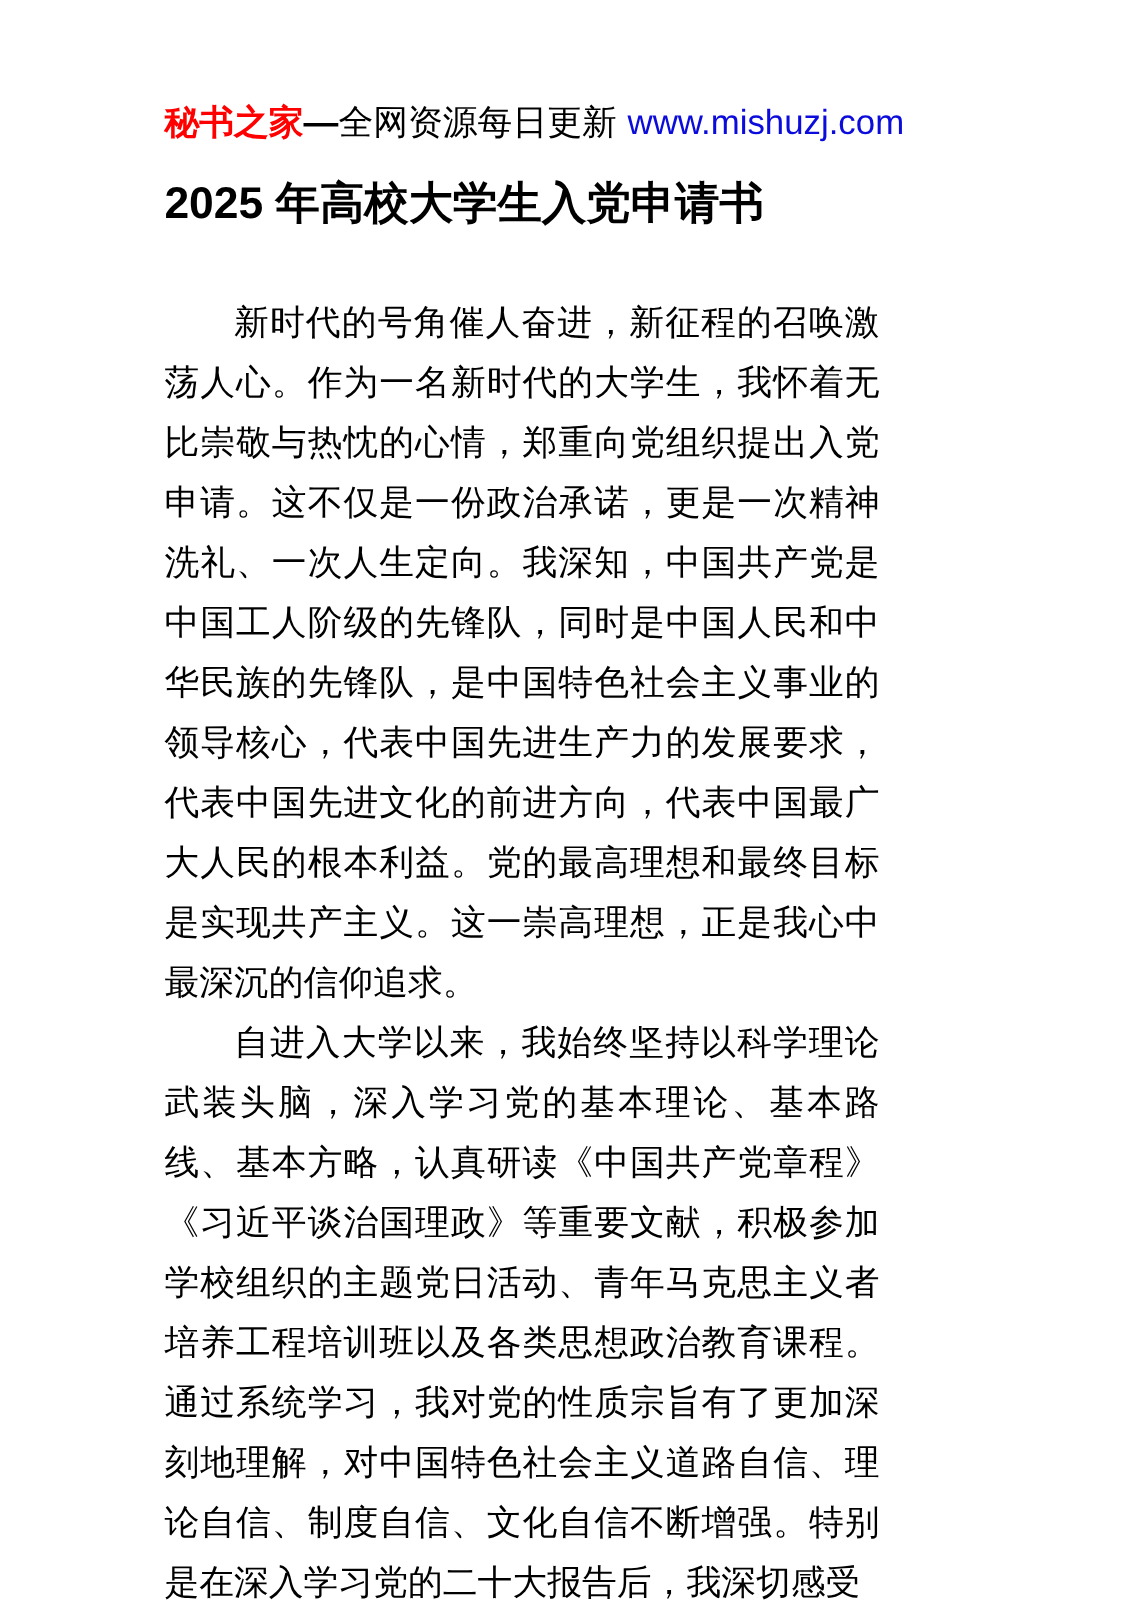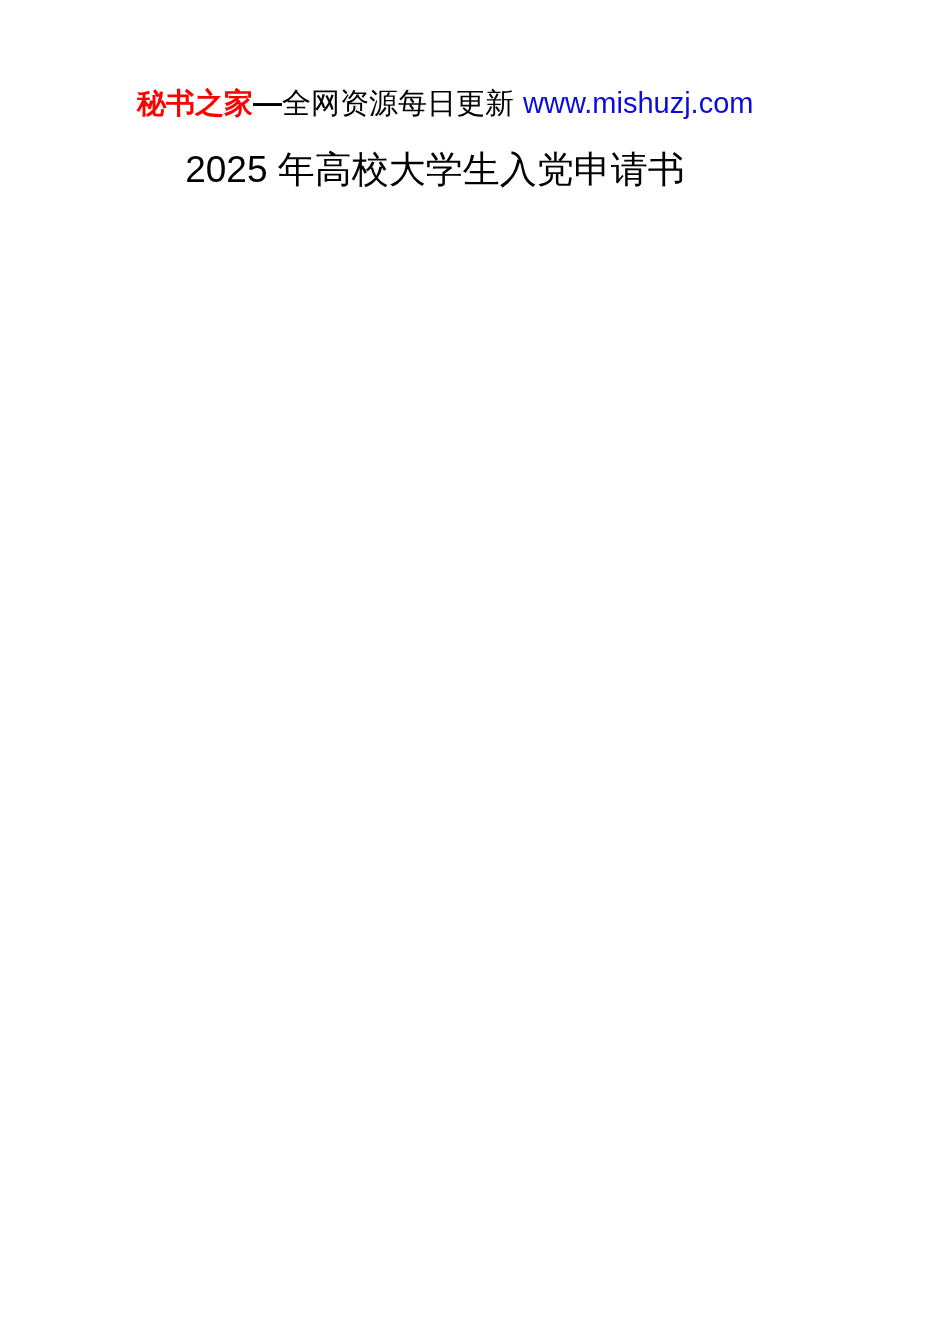--- a/index.html
+++ b/index.html
@@ -39,24 +39,23 @@
     color: #000000;
     font-weight: 400;
   }
   .site-url {
     color: #0b0bdb;
     margin-left: 9px;
     font-weight: 400;
   }
   .doc-title {
     margin-top: 24px;
-    text-align: center;
     font-size: 37px;
     line-height: 48px;
-    font-weight: 400;
+    font-weight: 700;
     color: #000000;
   }
   .doc-body {
     margin-top: 50px;
     font-size: 29px;
     line-height: 50px;
     text-align: justify;
     text-justify: inter-ideograph;
   }
   .para {
@@ -75,15 +74,17 @@
 <div class="page">
 
   <div class="header-line">
     <span class="site-name">秘书之家</span><span class="header-dash">—</span><span class="header-tagline">全网资源每日更新</span><span class="site-url">www.mishuzj.com</span>
   </div>
 
   <div class="doc-title">2025 年高校大学生入党申请书</div>
 
   <div class="doc-body">
 
+  <p class="para">新时代的号角催人奋进，新征程的召唤激荡人心。作为一名新时代的大学生，我怀着无比崇敬与热忱的心情，郑重向党组织提出入党申请。这不仅是一份政治承诺，更是一次精神洗礼、一次人生定向。我深知，中国共产党是中国工人阶级的先锋队，同时是中国人民和中华民族的先锋队，是中国特色社会主义事业的领导核心，代表中国先进生产力的发展要求，代表中国先进文化的前进方向，代表中国最广大人民的根本利益。党的最高理想和最终目标是实现共产主义。这一崇高理想，正是我心中最深沉的信仰追求。</p>
+      <p class="para">自进入大学以来，我始终坚持以科学理论武装头脑，深入学习党的基本理论、基本路线、基本方略，认真研读《中国共产党章程》《习近平谈治国理政》等重要文献，积极参加学校组织的主题党日活动、青年马克思主义者培养工程培训班以及各类思想政治教育课程。通过系统学习，我对党的性质宗旨有了更加深刻地理解，对中国特色社会主义道路自信、理论自信、制度自信、文化自信不断增强。特别是在深入学习党的二十大报告后，我深切感受</p>
     </div>
 
 </div>
 
 </body></html>

